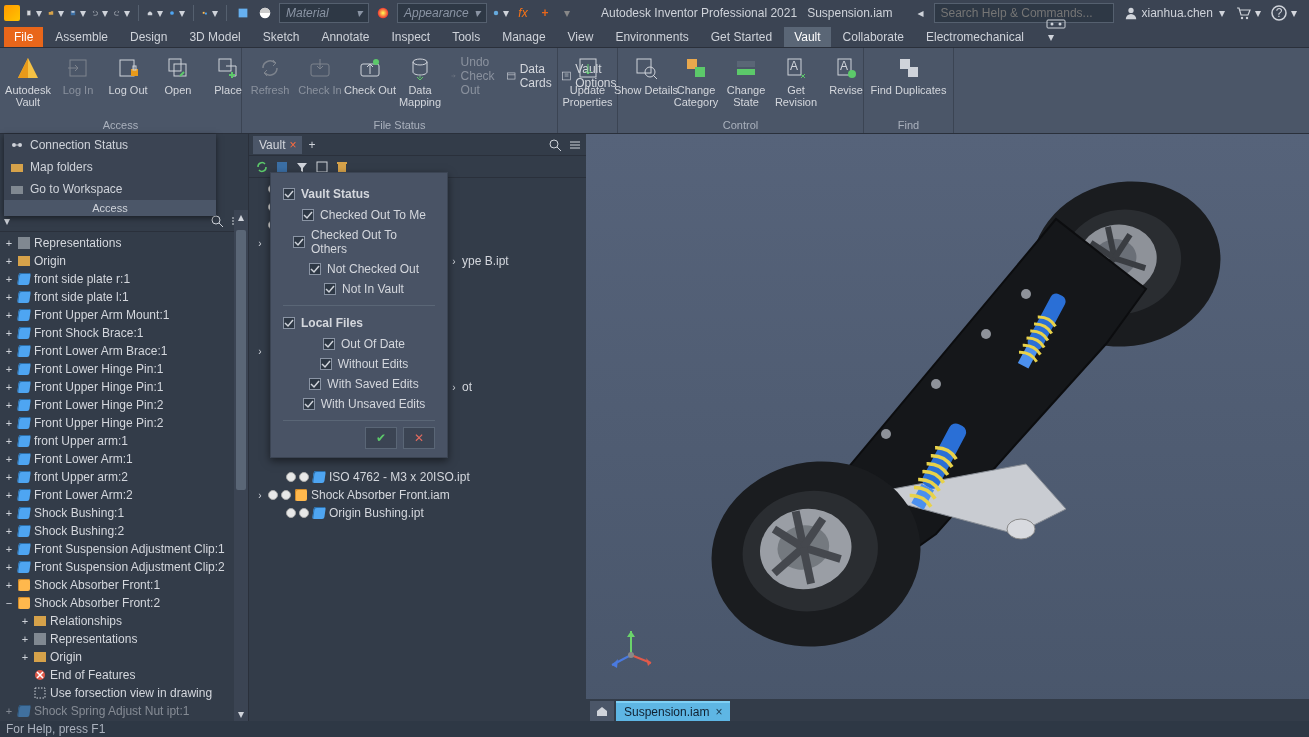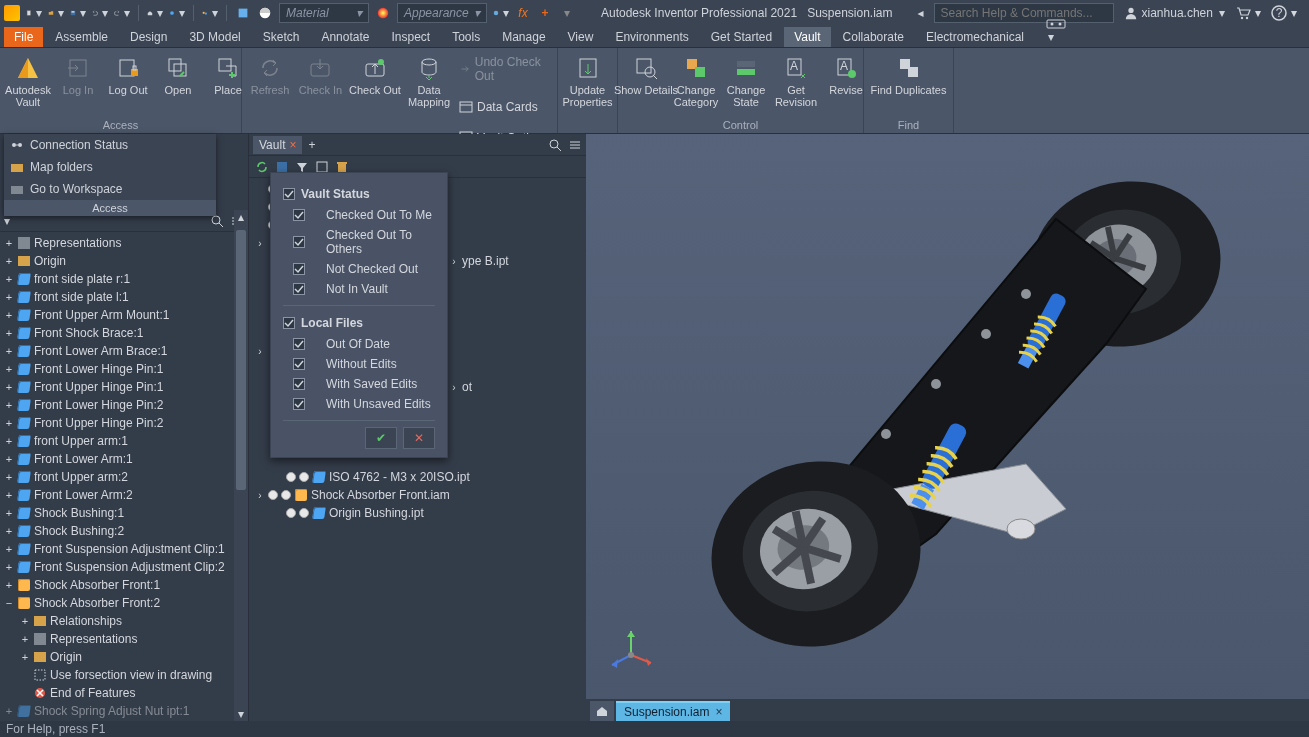--- a/index.html
+++ b/index.html
@@ -27,21 +27,21 @@
 .ribbon-tab.active { background: #5a6676; color: #fff; }
 
 .ribbon { height: 86px; background: #4b5668; display: flex; border-bottom: 1px solid #2a303b; }
 .ribbon-group { display: flex; flex-direction: column; border-right: 1px solid #3b4453; }
 .ribbon-group .buttons { flex: 1; display: flex; align-items: flex-start; padding: 4px 6px; gap: 6px; }
 .ribbon-group .label { text-align: center; font-size: 11px; color: #aab1bd; padding-bottom: 2px; }
 .bigbtn { display: flex; flex-direction: column; align-items: center; gap: 2px; padding: 2px 4px; min-width: 44px;}
 .bigbtn .icon { width: 28px; height: 28px; display:flex; align-items:center; justify-content:center;}
 .bigbtn .lbl { font-size: 11px; text-align: center; line-height: 1.1; white-space: pre; }
 .bigbtn.disabled { opacity: 0.45; }
-.smallbtns { display: flex; flex-direction: column; gap: 15px; padding-top:2px;}
+.smallbtns { display: flex; flex-direction: row; gap: 1px; padding-top:2px;}
 .smallbtn { display: flex; align-items: center; gap: 4px; padding: 1px 2px; font-size: 11px; }
 .smallbtn svg { width:14px; height:14px;}
 
 .mainarea { position: absolute; top: 134px; left: 0; right: 0; bottom: 16px; display: flex; }
 .left-panel { width: 248px; background: #333c49; display: flex; flex-direction: column; position: relative; }
 .panel-head { height: 22px; display: flex; align-items: center; padding: 0 4px; border-bottom: 1px solid #2a303b; gap: 4px; }
 .panel-head .right { margin-left: auto; display: flex; gap: 6px; }
 .access-popup { position:absolute; top:0; left:4px; right:32px; background:#3b4453; z-index:5; box-shadow:0 2px 6px rgba(0,0,0,0.5);}
 .access-item { display:flex; align-items:center; gap:6px; padding:4px 6px; color:#cfd3da;}
 .access-label { text-align:center; padding:2px; background:#4b5668; color:#cfd3da; font-size:11px;}
@@ -62,21 +62,21 @@
 .vault-tabs .right { margin-left:auto; display:flex; gap:6px;}
 .vault-tools { height: 22px; display:flex; align-items:center; gap:6px; padding:0 6px; border-bottom:1px solid #2a303b;}
 .vault-body { flex: 1; position: relative; padding: 2px 0; }
 .vault-row { display:flex; align-items:center; gap:3px; height:18px; white-space:nowrap;}
 .vault-row .chev { width:10px; text-align:center; font-size:10px; color:#cfd3da;}
 .vault-row .dot { width:10px; height:10px; border-radius:50%; background:#e8e8e8; border:1px solid #aaa;}
 .vault-row .fic { width:14px; height:14px; display:flex; align-items:center; justify-content:center;}
 
 .filter-popup { position:absolute; left:270px; top:172px; width:178px; background:#495365; border:1px solid #3b4453; z-index:20; padding:10px 12px 8px 12px; box-shadow:0 3px 8px rgba(0,0,0,0.5);}
 .filter-popup .section-h { display:flex; align-items:center; gap:6px; padding:4px 0; font-weight:600; }
-.filter-popup .opt { display:flex; align-items:center; gap:21px; padding:3px 0 3px 10px;}
+.filter-popup .opt { display:flex; align-items:center; gap:6px; padding:3px 0 3px 10px;justify-content:center;}
 .filter-popup hr { border:none; border-top:1px solid #5a6676; margin:6px 0;}
 .filter-popup .btns { display:flex; justify-content:flex-end; gap:6px; margin-top:6px;}
 .filter-popup .btns .ok { width:32px; height:22px; background:#3b4453; border:1px solid #5a6676; display:flex; align-items:center; justify-content:center; color:#5cc96a;}
 .filter-popup .btns .cancel { width:32px; height:22px; background:#3b4453; border:1px solid #5a6676; display:flex; align-items:center; justify-content:center; color:#e26b5f;}
 .cb { width:12px; height:12px; background:#2e3845; border:1px solid #8a94a4; display:flex; align-items:center; justify-content:center;}
 .cb svg{width:10px;height:10px;}
 
 .viewport { flex: 1; background: linear-gradient(#56637a,#49566b); position: relative; }
 .canvas { position:absolute; inset:0; }
 .view-triad { position:absolute; left:20px; bottom:46px; }
@@ -673,35 +673,35 @@
           <span class="tg">+</span>
           <span class="ic">
             <div class="folder-icon"></div>
           </span>
           <span class="tx">Origin</span>
         </div>
         <div class="tree-row" style="padding-left: 20px;">
           <span class="tg"></span>
           <span class="ic">
             <svg width="12" height="12" viewBox="0 0 12 12">
-              <rect x="1" y="1" width="10" height="10" fill="none" stroke="#cfd3da" stroke-dasharray="1.5"></rect>
-            </svg>
-          </span>
-          <span class="tx">Use forsection view in drawing</span>
-        </div>
-        <div class="tree-row" style="padding-left: 20px;">
-          <span class="tg"></span>
-          <span class="ic">
-            <svg width="12" height="12" viewBox="0 0 12 12">
               <circle cx="6" cy="6" r="5" fill="#e05a4a"></circle>
               <line x1="3" y1="3" x2="9" y2="9" stroke="#fff" stroke-width="1.5"></line>
               <line x1="9" y1="3" x2="3" y2="9" stroke="#fff" stroke-width="1.5"></line>
             </svg>
           </span>
           <span class="tx">End of Features</span>
+        </div>
+        <div class="tree-row" style="padding-left: 20px;">
+          <span class="tg"></span>
+          <span class="ic">
+            <svg width="12" height="12" viewBox="0 0 12 12">
+              <rect x="1" y="1" width="10" height="10" fill="none" stroke="#cfd3da" stroke-dasharray="1.5"></rect>
+            </svg>
+          </span>
+          <span class="tx">Use forsection view in drawing</span>
         </div>
         <div class="tree-row" style="padding-left: 4px; opacity: 0.5;">
           <span class="tg">+</span>
           <span class="ic">
             <div class="part-icon"></div>
           </span>
           <span class="tx">Shock Spring Adjust Nut ipt:1</span>
         </div>
       </div>
     <div class="tree-scrollbar">

